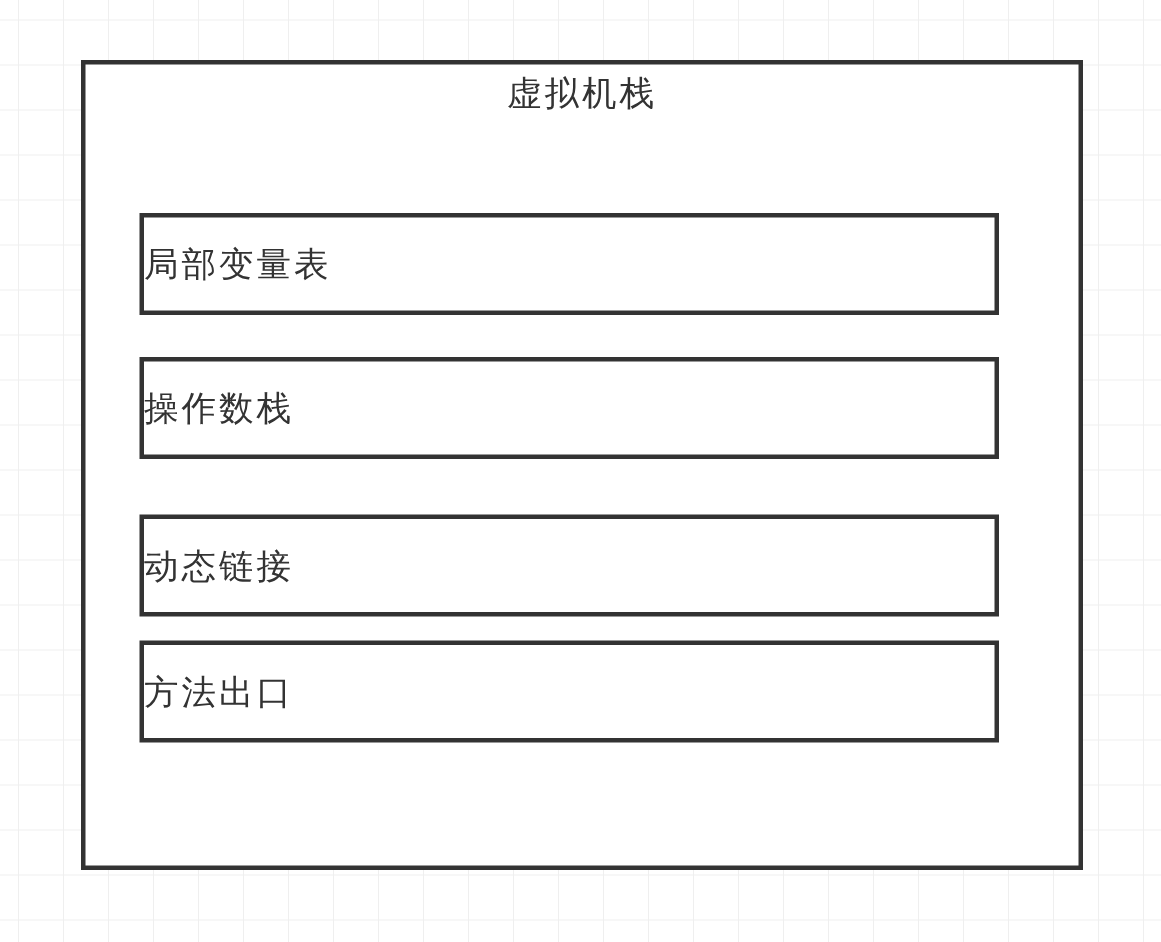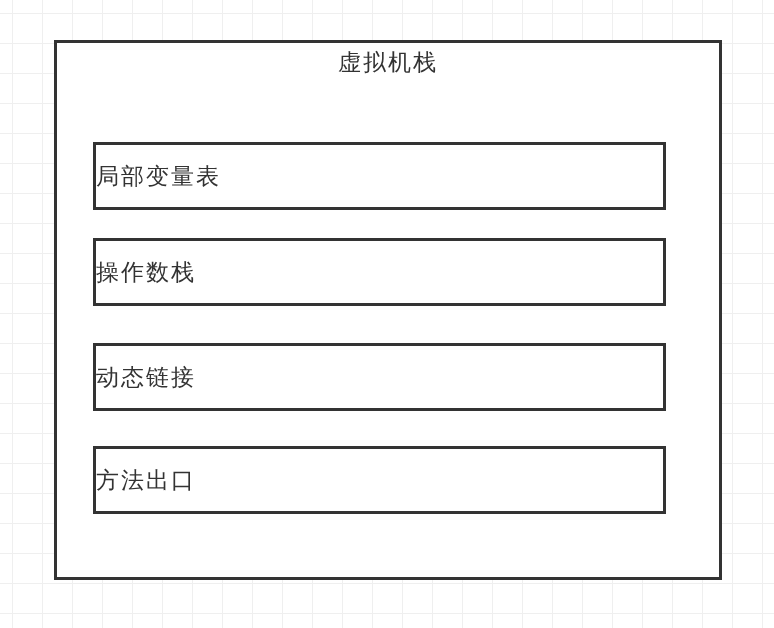--- a/index.html
+++ b/index.html
@@ -57,21 +57,21 @@
     display: flex;
     align-items: center;
     font-size: 23px;
     letter-spacing: 2px;
     color: #333333;
     white-space: nowrap;
   }
   .inner-box.pos-1 { top: 99px; }
   .inner-box.pos-2 { top: 195px; }
   .inner-box.pos-3 { top: 300px; }
-  .inner-box.pos-4 { top: 403px; }
+  .inner-box.pos-4 { top: 384px; }
 </style>
 </head>
 <body>
 
 <div class="canvas">
   <div class="outer-box">
     <div class="outer-title">虚拟机栈</div>
 
     <div class="inner-box pos-1">
       <span>局部变量表</span>

